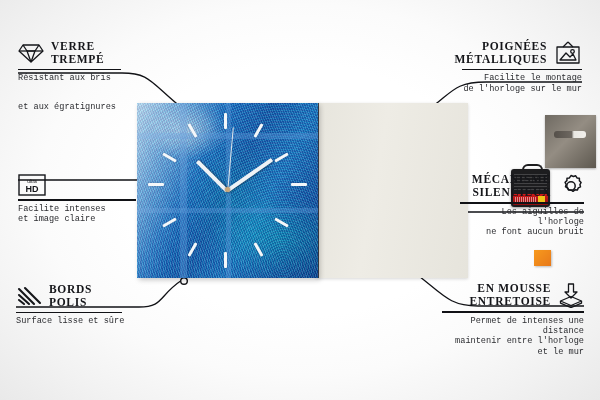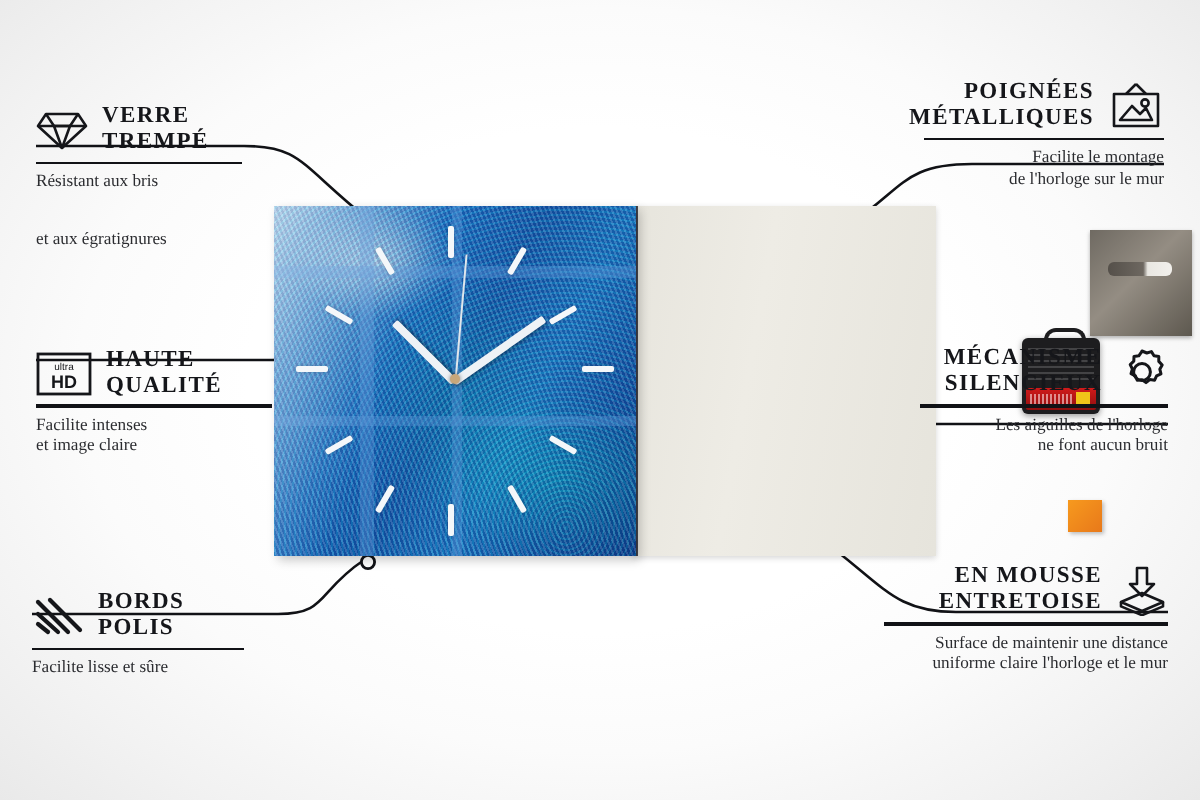--- a/index.html
+++ b/index.html
@@ -101,21 +101,21 @@
   .head-l{justify-content:flex-start;}
   .head-r{justify-content:flex-end;}
   .title{
     font-family:"Liberation Serif",serif;
     font-weight:bold;font-size:11.5px;line-height:13px;
     letter-spacing:.7px;color:#15161a;text-transform:uppercase;
   }
   .title.two{line-height:12.5px;}
   .rule{height:1.6px;background:#111216;margin-top:3px;}
   .desc{
-    font-family:Liberation Serif, serif;
+    font-family:Liberation Mono, monospace;
     font-size:8.6px;line-height:10.4px;color:#2b2c30;margin-top:3px;
   }
   .desc.r{text-align:right;}
   .icon{flex:0 0 auto;display:block;}
 
   .leader{position:absolute;left:0;top:0;width:600px;height:400px;pointer-events:none;}
 </style>
 </head>
 <body>
 
@@ -188,21 +188,21 @@
       <div class="tick" style="left:31px;top:47px;width:3px;height:15px;transform:rotate(120deg);"></div>
       <div class="tick" style="left:54px;top:20px;width:3px;height:15px;transform:rotate(150deg);"></div>
 
       <div class="hand" style="left:90px;top:86px;width:42px;height:4px;transform:rotate(-135deg);"></div>
       <div class="hand" style="left:90px;top:86px;width:55px;height:4px;transform:rotate(-35deg);"></div>
       <div class="secondhand" style="left:90px;top:86px;width:1.4px;height:62px;transform:rotate(185deg);"></div>
       <div class="hub" style="left:88px;top:84px;"></div>
     </div>
   </div>
 
-  <div class="callout" style="left:18px;top:52px;width:120px;">
+  <div class="callout" style="left:18px;top:40px;width:120px;">
     <div class="head head-l">
       <svg class="icon" width="26" height="22" viewBox="0 0 26 22">
         <g fill="none" stroke="#15161a" stroke-width="1.3" stroke-linejoin="round">
           <path d="M5,3 H21 L25,9 L13,20 L1,9 Z"></path>
           <path d="M1,9 H25"></path>
           <path d="M5,3 L9,9 L13,20"></path>
           <path d="M21,3 L17,9 L13,20"></path>
           <path d="M9,9 H17"></path>
         </g>
       </svg>
@@ -217,45 +217,44 @@
   </div>
 
   <div class="callout" style="left:18px;top:174px;width:130px;">
     <div class="head head-l" style="align-items:center;">
       <svg class="icon" width="28" height="22" viewBox="0 0 28 22">
         <rect x="1" y="1" width="26" height="20" fill="none" stroke="#15161a" stroke-width="1.4"></rect>
         <text x="14" y="9" font-family="Liberation Sans, sans-serif" font-size="5" fill="#15161a" text-anchor="middle">ultra</text>
         <text x="14" y="18" font-family="Liberation Sans, sans-serif" font-size="9" font-weight="bold" fill="#15161a" text-anchor="middle">HD</text>
       </svg>
       <div>
-        <div class="title two">HAUTE QUALITÉ</div>
       </div>
     </div>
     <div class="rule" style="width:118px;"></div>
     <div class="desc">Facilite intenses</div>
     <div class="desc" style="margin-top:0;">et image claire</div>
   </div>
 
-  <div class="callout" style="left:16px;top:295px;width:125px;">
+  <div class="callout" style="left:16px;top:283px;width:125px;">
     <div class="head head-l">
       <svg class="icon" width="26" height="22" viewBox="0 0 26 22">
         <g stroke="#15161a" stroke-width="2.1" stroke-linecap="round">
           <path d="M3,4 L18,19"></path>
           <path d="M3,10 L13,19"></path>
           <path d="M3,15 L8,19"></path>
           <path d="M9,3 L24,18"></path>
         </g>
       </svg>
       <div>
         <div class="title">BORDS</div>
         <div class="title two">POLIS</div>
       </div>
     </div>
     <div class="rule" style="width:106px;"></div>
-    <div class="desc">Facilite lisse et sûre</div>
+    <div class="desc">Surface lisse et sûre</div>
   </div>
 
   <div class="callout" style="left:462px;top:40px;width:120px;">
     <div class="head head-r">
       <div style="text-align:right;">
         <div class="title">POIGNÉES</div>
         <div class="title two">MÉTALLIQUES</div>
       </div>
       <svg class="icon" width="28" height="24" viewBox="0 0 28 24">
         <g fill="none" stroke="#15161a" stroke-width="1.3" stroke-linejoin="round">
@@ -297,17 +296,17 @@
       </div>
       <svg class="icon" width="26" height="26" viewBox="0 0 26 26">
         <g fill="none" stroke="#15161a" stroke-width="1.3" stroke-linejoin="round">
           <path d="M10.5,2 h5 v8 h3.5 l-6,6 -6,-6 h3.5 z"></path>
           <path d="M13,14.5 L23.5,19 L13,23.5 L2.5,19 Z"></path>
           <path d="M2.5,19 v2.2 L13,25.6 L23.5,21.2 V19"></path>
         </g>
       </svg>
     </div>
     <div class="rule" style="width:142px;margin-left:auto;"></div>
-    <div class="desc r">Surface de maintenir une distance</div>
-    <div class="desc r" style="margin-top:0;">uniforme claire l'horloge et le mur</div>
+    <div class="desc r">Permet de intenses une distance</div>
+    <div class="desc r" style="margin-top:0;">maintenir entre l'horloge et le mur</div>
   </div>
 
 </div>
 
 </body></html>

